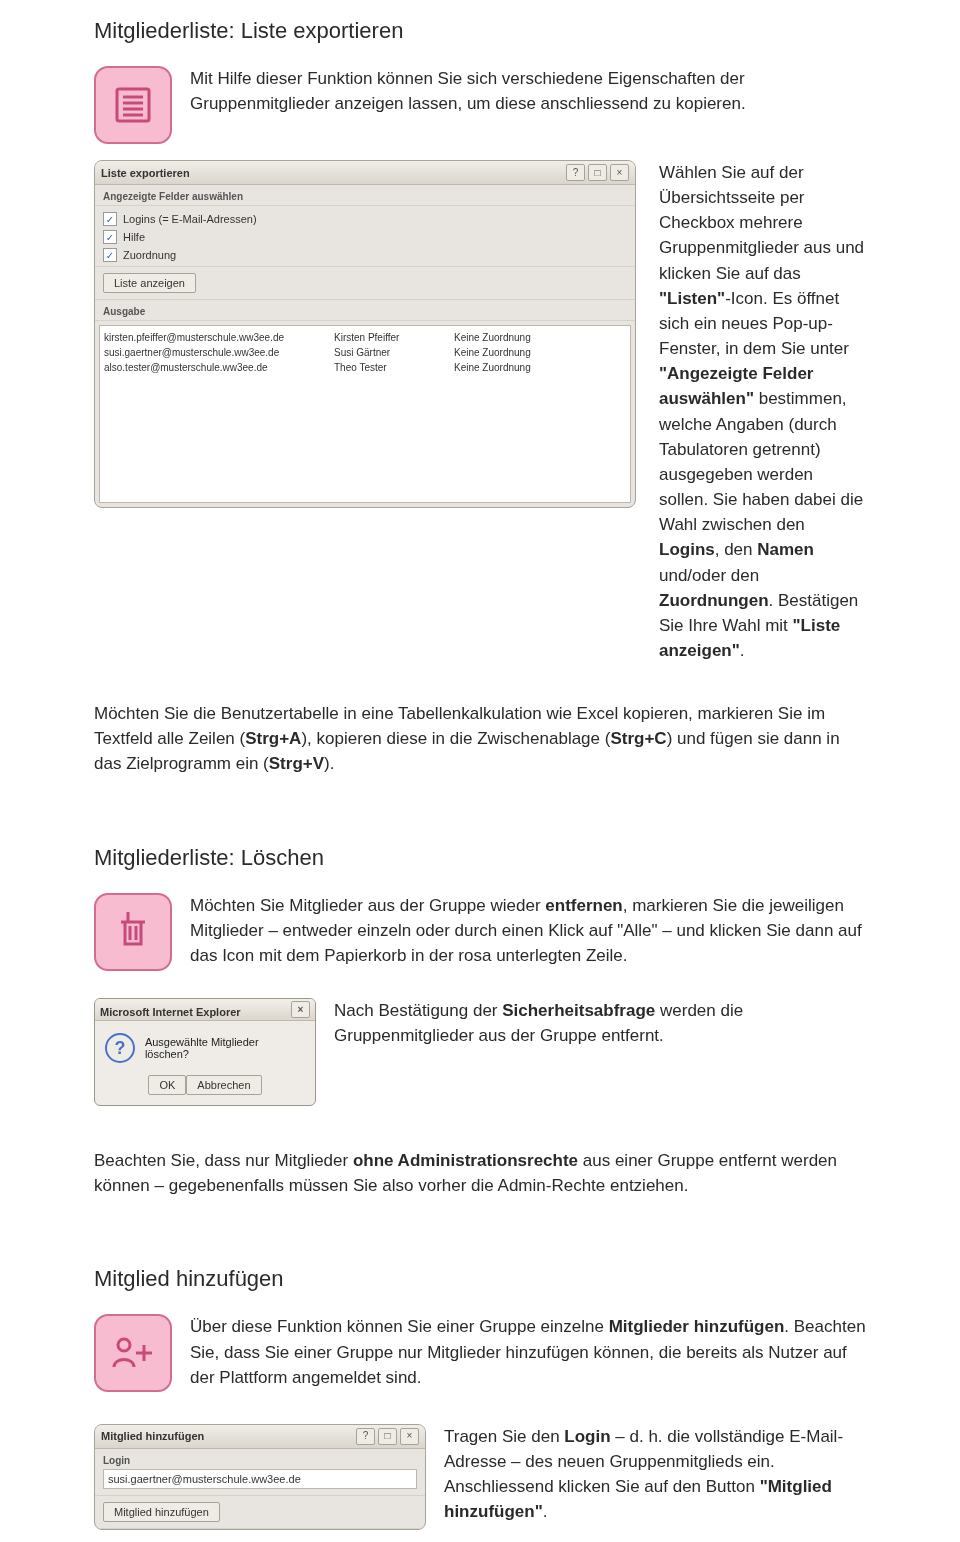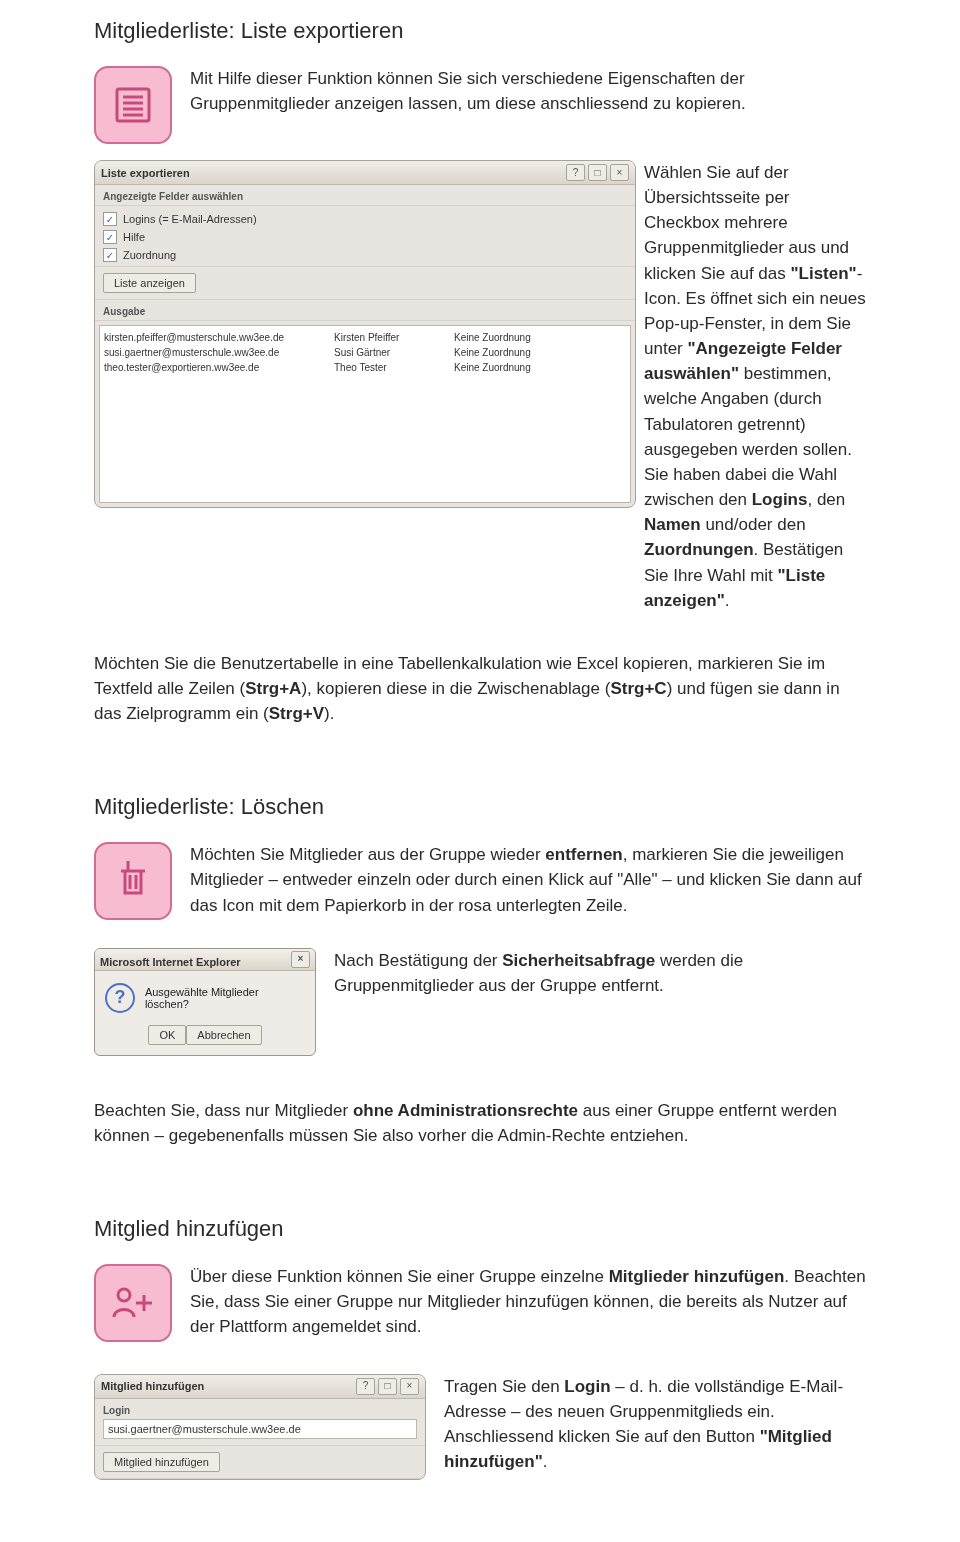--- a/index.html
+++ b/index.html
@@ -4,21 +4,21 @@
 <style>
 html,body{margin:0;padding:0;background:#fff;font-family:Verdana,Geneva,sans-serif;color:#222}
 .page{width:856px;margin:8px auto;padding:4px 42px 40px;box-sizing:border-box}
 .h1{font-size:22px;font-weight:400;color:#2a2a2a;margin:6px 0 22px}
 .h2{font-size:22px;font-weight:400;color:#2a2a2a;margin:68px 0 22px}
 .para{font-size:17px;line-height:1.48;color:#2a2a2a;margin:0 0 18px}
 .flex-row{display:flex;gap:18px;align-items:flex-start}
 .icon-box{width:74px;height:74px;border-radius:14px;background:#f7bccf;border:2px solid #d36c94;display:flex;align-items:center;justify-content:center;flex:0 0 auto}
 .icon-box svg{stroke:#c84a7a;fill:none;stroke-width:3}
 .textcol{flex:1 1 auto}
-.row2{display:flex;gap:8px;align-items:flex-start;margin-top:16px}
+.row2{display:flex;gap:23px;align-items:flex-start;margin-top:16px}
 .ui-window{width:540px;background:#e8e5e0;border:1px solid #a7a29a;border-radius:8px;overflow:hidden;font-family:Tahoma,Verdana,sans-serif;font-size:11px;color:#333;flex:0 0 auto}
 .ui-titlebar{display:flex;align-items:center;padding:3px 6px;background:linear-gradient(#f1eee8,#dad5cd);border-bottom:1px solid #bdb7ac}
 .ui-title{font-weight:bold;flex:1}
 .win-btn{width:17px;height:15px;background:#efece6;border:1px solid #a7a29a;margin-left:3px;border-radius:2px;display:flex;align-items:center;justify-content:center;font-size:10px;line-height:1;color:#555}
 .section-lbl{padding:6px 8px 3px;font-size:10px;font-weight:bold;color:#555;border-bottom:1px solid #d7d2c9}
 .checklist{padding:4px 8px 2px}
 .check-line{display:flex;align-items:center;padding:2px 0;gap:6px}
 .chk{width:12px;height:12px;border:1px solid #999;background:#fff;display:flex;align-items:center;justify-content:center;font-size:10px;color:#36a}
 .btn-bar{padding:6px 8px;border-top:1px solid #d7d2c9;border-bottom:1px solid #d7d2c9;display:flex}
 .flat-btn{background:#efece6;border:1px solid #a7a29a;padding:3px 10px;font-size:11px;border-radius:2px;color:#333}
@@ -93,21 +93,21 @@
             <span class="oc1">kirsten.pfeiffer@musterschule.ww3ee.de</span>
             <span class="oc2">Kirsten Pfeiffer</span>
             <span class="oc3">Keine Zuordnung</span>
           </div>
         <div class="out-row">
             <span class="oc1">susi.gaertner@musterschule.ww3ee.de</span>
             <span class="oc2">Susi Gärtner</span>
             <span class="oc3">Keine Zuordnung</span>
           </div>
         <div class="out-row">
-            <span class="oc1">theo.tester@exportieren.ww3ee.de</span>
+            <span class="oc1">also.tester@musterschule.ww3ee.de</span>
             <span class="oc2">Theo Tester</span>
             <span class="oc3">Keine Zuordnung</span>
           </div>
       </div>
     </div>
 
     <div class="textcol">
       <p class="para">
         <span>Wählen Sie auf der Übersichtsseite per Checkbox mehrere Gruppenmitglieder aus und klicken Sie auf das </span><b>"Listen"</b><span>-Icon. Es öffnet sich ein neues Pop-up-Fenster, in dem Sie unter </span><b>"Angezeigte Felder auswählen"</b><span> bestimmen, welche Angaben (durch Tabulatoren getrennt) ausgegeben werden sollen. Sie haben dabei die Wahl zwischen den </span><b>Logins</b><span>, den </span><b>Namen</b><span> und/oder den </span><b>Zuordnungen</b><span>. Bestätigen Sie Ihre Wahl mit </span><b>"Liste anzeigen"</b><span>.</span>
       </p>

